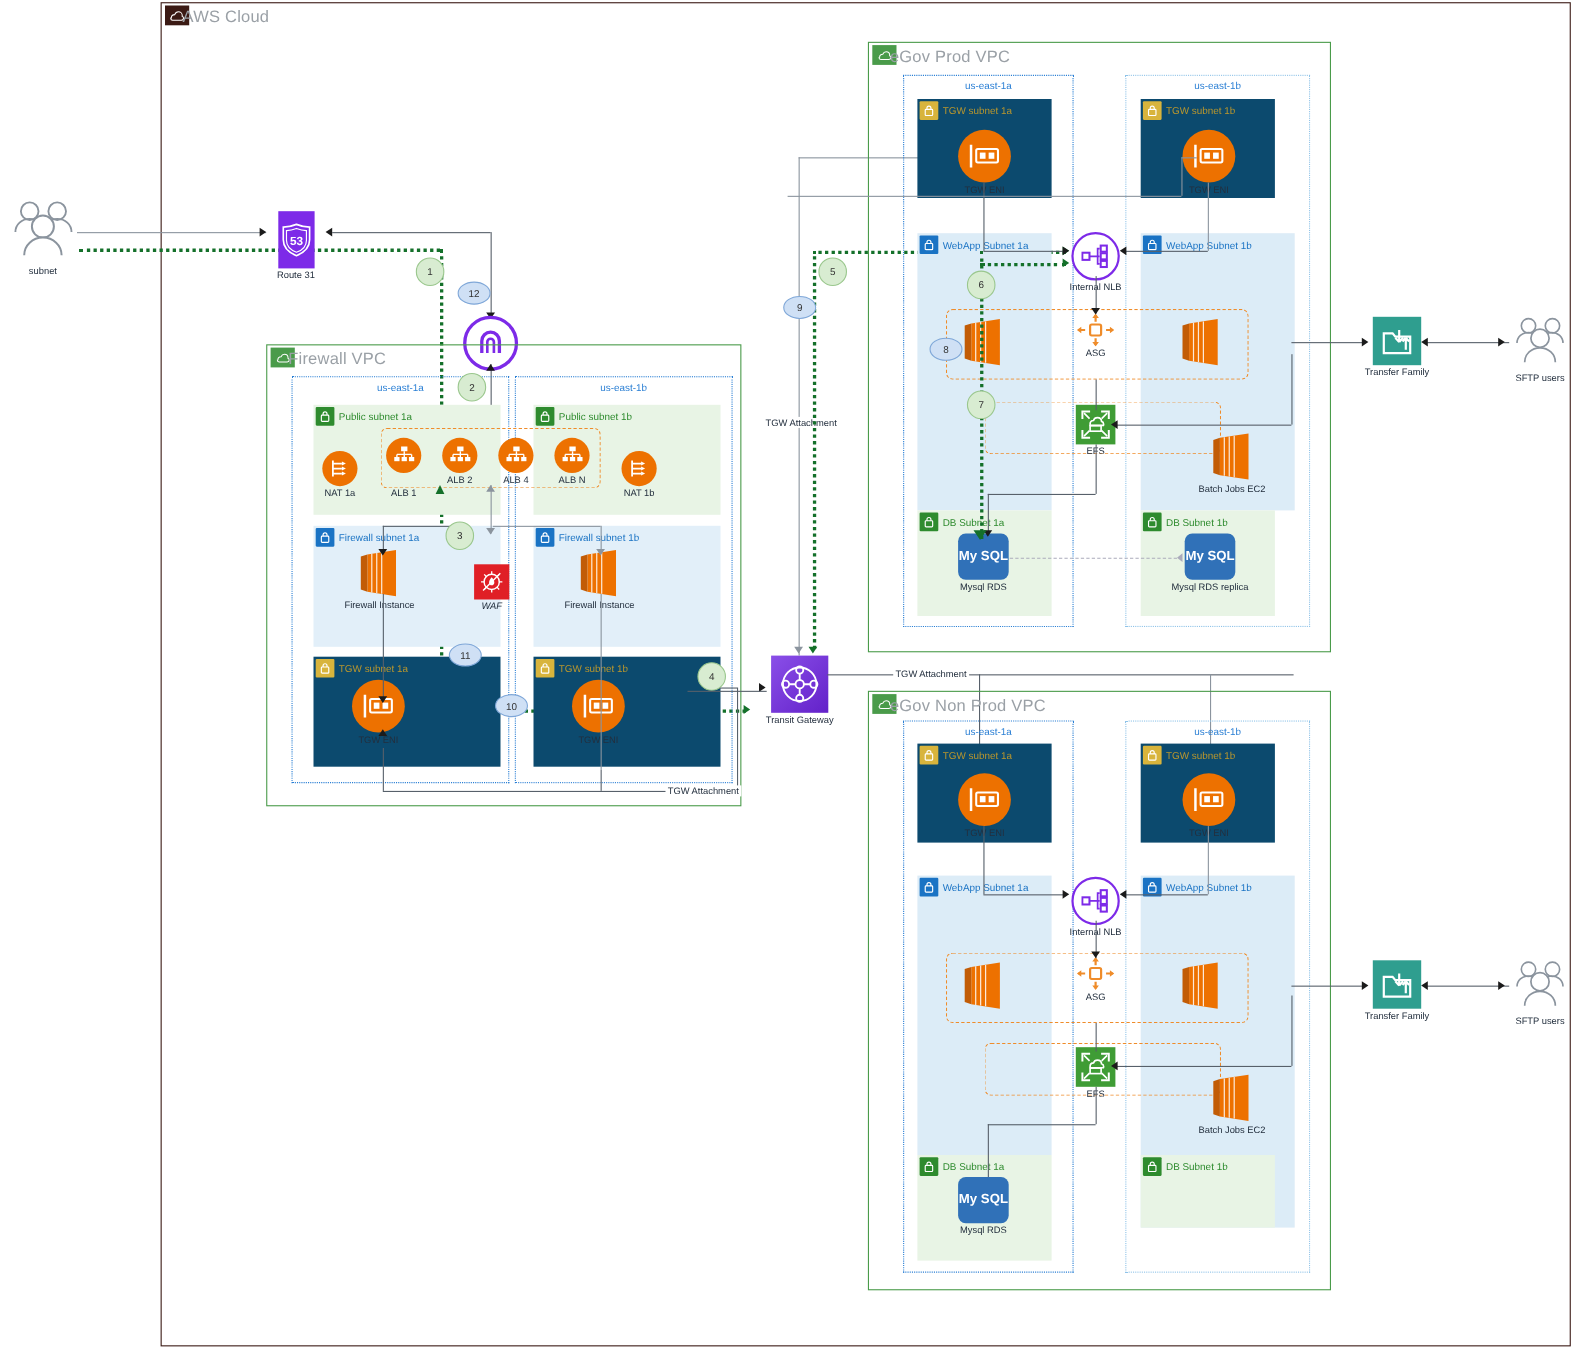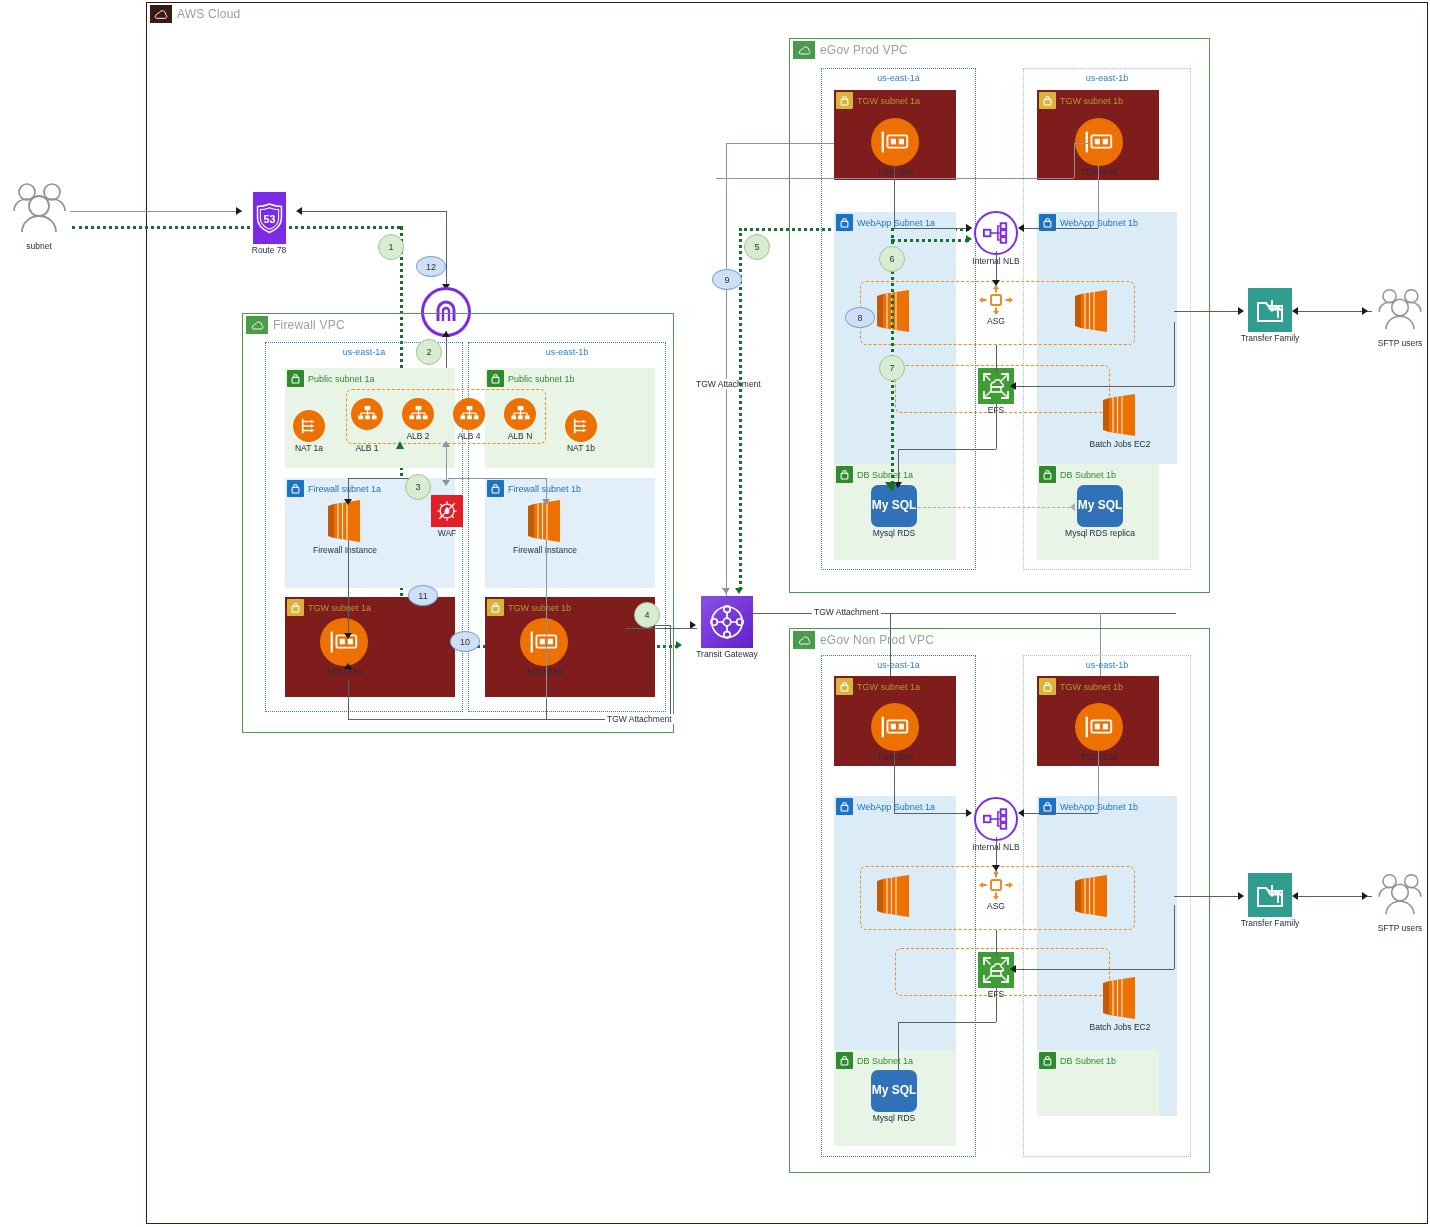--- a/index.html
+++ b/index.html
@@ -7,34 +7,34 @@
        font-family:"Liberation Sans","DejaVu Sans",sans-serif;
        color:#232f3e;overflow:hidden;}
 
   
   .grp{position:absolute;box-sizing:border-box;}
   .grp-aws{border:1.5px solid #3b1a14;}
   .grp-vpc{border:1.5px solid #4a9b4a;}
   .grp-az{border:1.4px dotted #2a7fd4;}
   .grp-az-l{border:1.4px dotted #8fc3e8;}
 
-  .grp-label{position:absolute;top:4px;left:30px;font-size:12px;color:#9aa0a6;
+  .grp-label{position:absolute;top:4px;left:19px;font-size:15px;color:#9aa0a6;
              white-space:nowrap;letter-spacing:.2px;}
   .grp-ico{position:absolute;top:2px;left:3px;width:22px;height:18px;
            display:flex;align-items:center;justify-content:center;}
   .grp-ico.aws{background:#3b1a14;}
   .grp-ico.vpc{background:#4a9b4a;}
   .az-label{position:absolute;top:4px;left:0;right:0;text-align:center;
             font-size:9px;color:#2a7fd4;}
 
   
   .subnet{position:absolute;box-sizing:border-box;}
   .sn-public{background:#e8f4e5;}
   .sn-fw{background:#e2eff9;}
-  .sn-tgw{background:#7f1d1d;}
+  .sn-tgw{background:#0c4a6e;}
   .sn-web{background:#dcecf7;}
   .sn-db{background:#e8f4e5;}
   .sn-head{position:absolute;top:2px;left:2px;display:flex;align-items:center;gap:4px;}
   .sn-badge{width:17px;height:17px;display:flex;align-items:center;justify-content:center;
             border-radius:1px;}
   .sn-badge.green{background:#2e8b2e;}
   .sn-badge.blue{background:#1a73c4;}
   .sn-badge.gold{background:#d8b43c;}
   .sn-title{font-size:9px;white-space:nowrap;}
   .sn-title.green{color:#2e8b2e;}
@@ -119,21 +119,21 @@
 <div class="dot-h" style="left:72px;top:226px;width:328px;"></div>
 
 <div class="node" style="left:242px;top:192px;width:54px;">
   <div class="sq purple" style="width:33px;height:52px;">
     <svg width="38" height="38" viewBox="0 0 40 40">
       <path d="M20 3 C14 5.5 9 6 5.5 6 v14 c0 9 7 14.5 14.5 17.5 C27.5 34.5 34.5 29 34.5 20 V6 C31 6 26 5.5 20 3z" fill="none" stroke="#fff" stroke-width="1.8"></path>
       <path d="M20 7.5 C15.5 9.3 11.5 9.8 9 9.8 v10.6 c0 6.8 5.3 11 11 13.3 6.7-2.3 11-6.5 11-13.3 V9.8 c-2.5 0-6.5-.5-11-2.3z" fill="none" stroke="#fff" stroke-width="1.3"></path>
       <text x="20" y="26" text-anchor="middle" fill="#fff" font-size="13" font-family="Liberation Sans, sans-serif" font-weight="bold">53</text>
     </svg>
   </div>
-  <div class="cap">Route 78</div>
+  <div class="cap">Route 31</div>
 </div>
 
 <div class="ln ln-h" style="left:302px;top:211px;width:144px;"></div>
 <div class="arw l" style="left:296px;top:207px;"></div>
 <div class="ln ln-v" style="left:446px;top:211px;height:76px;"></div>
 <div class="arw d" style="left:442px;top:284px;"></div>
 
 <div class="dot-v" style="left:400px;top:226px;height:420px;"></div>
 <div class="dot-h" style="left:400px;top:645px;width:278px;"></div>
 <div class="arw gr r" style="left:676px;top:641px;"></div>
@@ -296,21 +296,21 @@
 </div>
 <div class="node" style="left:518px;top:498px;width:54px;">
   <svg width="50" height="46" viewBox="0 0 50 46">
     <path d="M14 6 L40 2 L40 44 L14 40 Z" fill="#ed7100"></path>
     <path d="M8 8 L14 6 L14 40 L8 38 Z" fill="#c25c06"></path>
     <path d="M18 5.4v35.2M22.5 4.8v36.4M27 4.2v37.6" stroke="#fff" stroke-width="1.1" opacity=".85"></path>
   </svg>
   <div class="cap">Firewall Instance</div>
 </div>
 
-<div class="node" style="left:430px;top:495px;width:34px;">
+<div class="node" style="left:430px;top:513px;width:34px;font-style:italic;">
   <div class="sq red" style="width:32px;height:32px;">
     <svg width="24" height="24" viewBox="0 0 26 26">
       <circle cx="13" cy="13" r="7.5" fill="none" stroke="#fff" stroke-width="1.4"></circle>
       <path d="M13 2.5v3.5M13 20v3.5M2.5 13h3.5M20 13h3.5M5.6 5.6l2.5 2.5M17.9 17.9l2.5 2.5M20.4 5.6l-2.5 2.5M8.1 17.9l-2.5 2.5" stroke="#fff" stroke-width="1.3"></path>
       <path d="M13 8.5c1.4 2 2.6 3 2.6 5 0 1.6-1.2 2.8-2.6 2.8s-2.6-1.2-2.6-2.8c0-2 1.2-3 2.6-5z" fill="#fff"></path>
       <path d="M4.5 21.5L21.5 4.5" stroke="#fff" stroke-width="1.4"></path>
     </svg>
   </div>
   <div class="cap">WAF</div>
 </div>

